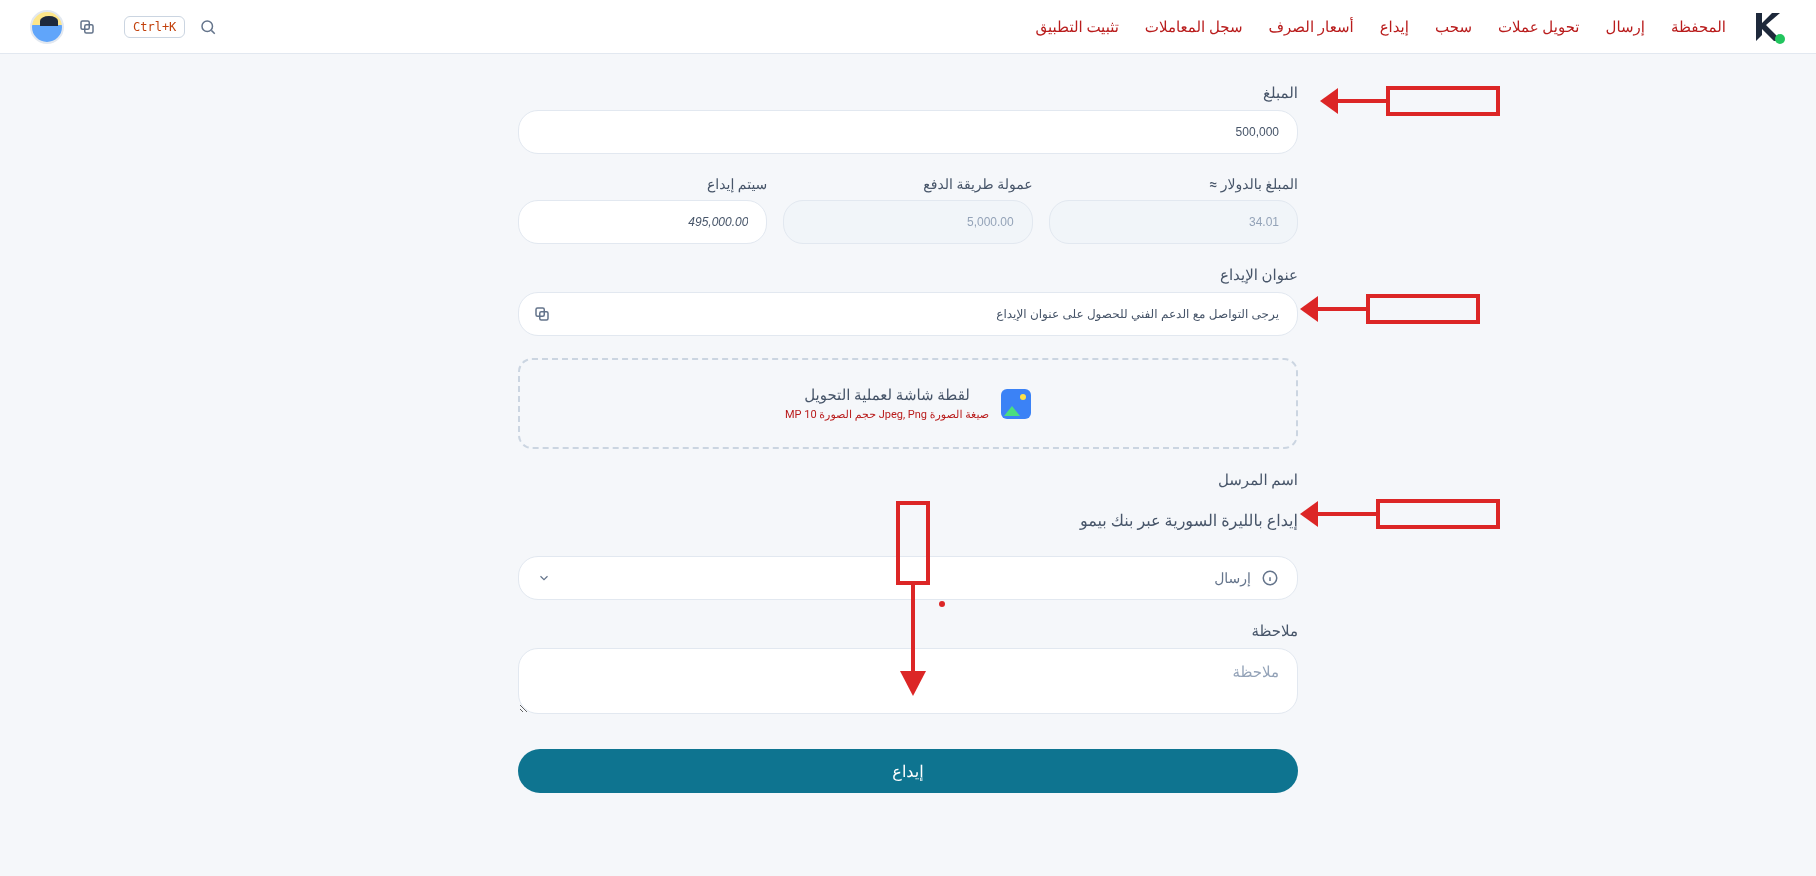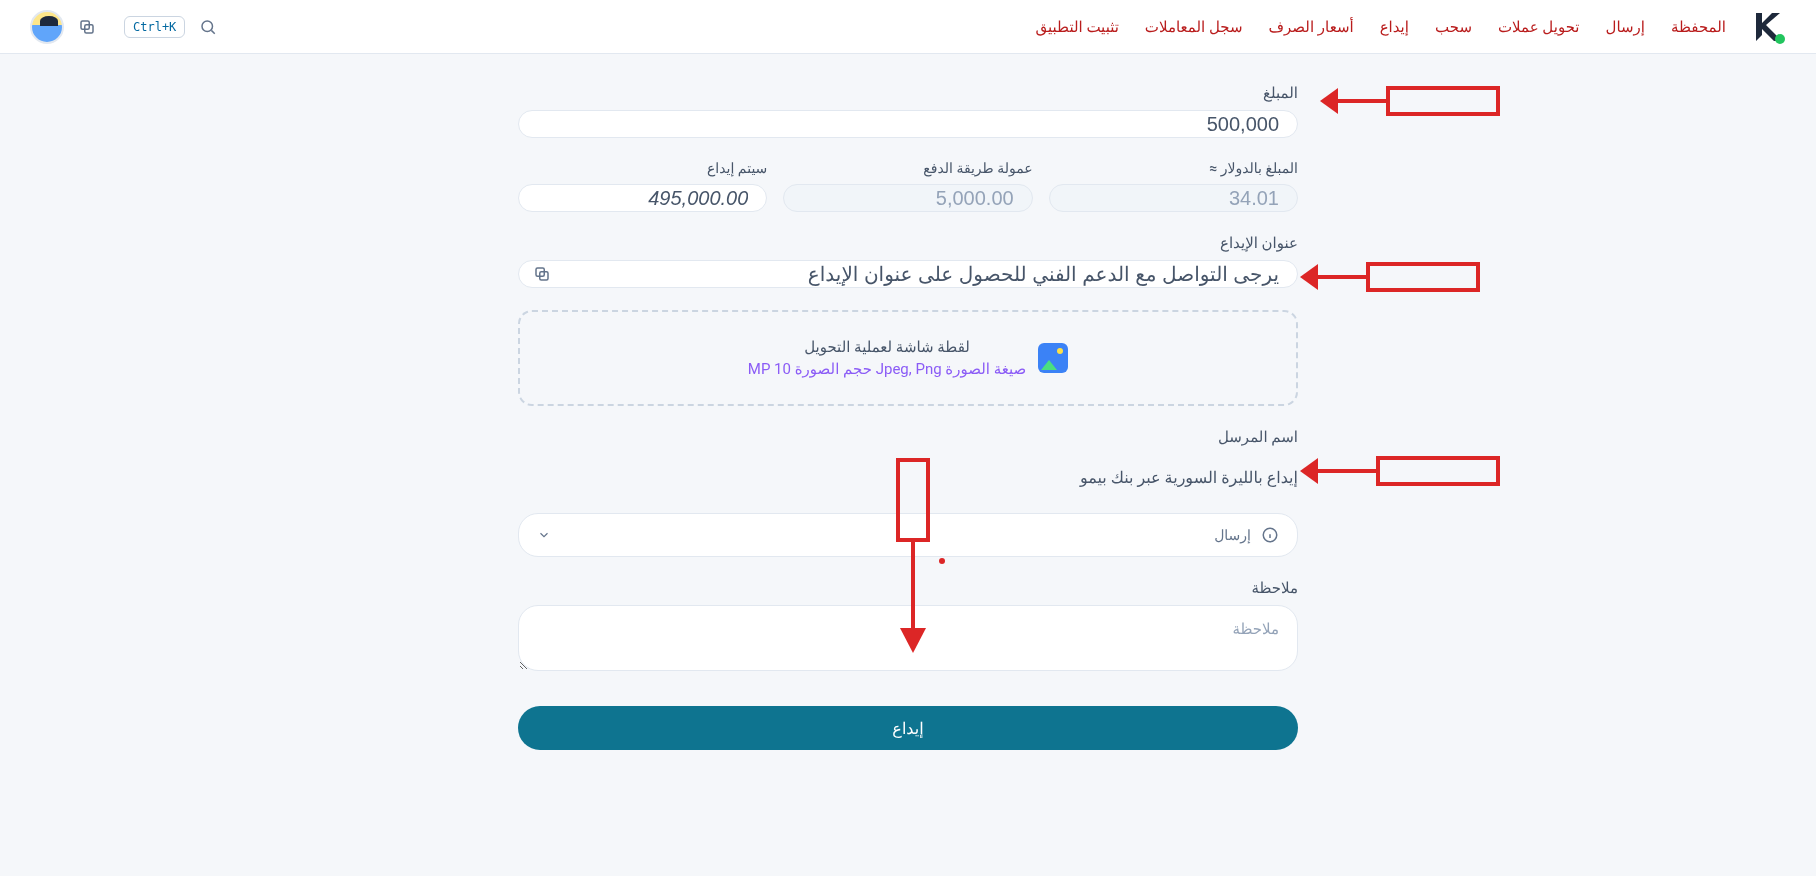--- a/index.html
+++ b/index.html
@@ -4,42 +4,42 @@
 <style>
 * { margin:0; padding:0; box-sizing:border-box; }
 body { font-family:-apple-system,BlinkMacSystemFont,"Segoe UI",Roboto,Arial,sans-serif; background:#f5f7fa; color:#334155; font-size:14px; }
 .header { background:#fff; border-bottom:1px solid #e2e8f0; height:54px; display:flex; align-items:center; padding:0 30px; gap:24px; }
 .logo { width:36px; height:36px; position:relative; flex-shrink:0; }
 .nav { display:flex; gap:26px; align-items:center; flex:1; }
 .nav a { color:#b91c1c; text-decoration:none; font-size:15px; cursor:pointer; font-weight:500; }
 .spacer { flex:1; }
 .header-tools { display:flex; align-items:center; gap:14px; }
 .search-ico { width:18px; height:18px; cursor:pointer; color:#64748b; }
-.kbd { border:1px solid #cbd5e1; border-radius:6px; padding:3px 8px; font-size:12px; color:#0369a1; font-family:monospace; }
+.kbd { border:1px solid #cbd5e1; border-radius:6px; padding:3px 8px; font-size:12px; color:#c2410c; font-family:monospace; }
 .copy-ico { width:18px; height:18px; cursor:pointer; color:#64748b; }
 .avatar { width:34px; height:34px; border-radius:50%; background:linear-gradient(#fde68a 0 45%,#60a5fa 45% 100%); border:2px solid #e2e8f0; position:relative; cursor:pointer; flex-shrink:0; }
 .avatar::before { content:""; position:absolute; top:4px; left:8px; width:18px; height:10px; background:#1e293b; border-radius:50% 50% 0 0; }
 .page { max-width:820px; margin:0 auto; padding:30px 20px 40px; position:relative; }
 .field { margin-bottom:22px; }
 .label { color:#475569; font-size:15px; margin-bottom:8px; display:block; text-align:right; font-weight:500; }
 .input-wrap { position:relative; }
-.input { width:100%; height:28px; border:1px solid #e2e8f0; border-radius:20px; padding:0 18px; background:#fff; font-size:20px; color:#475569; text-align:right; outline:none; }
+.input { width:100%; height:44px; border:1px solid #e2e8f0; border-radius:20px; padding:0 18px; background:#fff; font-size:12px; color:#475569; text-align:right; outline:none; }
 .input::placeholder { color:#94a3b8; }
 .input.readonly { background:#f1f5f9; color:#94a3b8; }
 .row3 { display:grid; grid-template-columns:1fr 1fr 1fr; gap:16px; }
 .row3 .col { display:flex; flex-direction:column; }
 .row3 .label { font-size:14px; }
 .copy-btn { position:absolute; left:12px; top:50%; transform:translateY(-50%); width:24px; height:24px; display:flex; align-items:center; justify-content:center; color:#64748b; cursor:pointer; }
 .upload { border:2px dashed #cbd5e1; border-radius:14px; padding:26px; display:flex; flex-direction:column; align-items:center; justify-content:center; text-align:center; cursor:pointer; margin-bottom:22px; }
 .upload .row { display:flex; align-items:center; gap:12px; }
 .upload-ico { width:30px; height:30px; background:#3b82f6; border-radius:6px; position:relative; flex-shrink:0; }
 .upload-ico::before { content:""; position:absolute; top:5px; right:5px; width:6px; height:6px; background:#fde047; border-radius:50%; }
 .upload-ico::after { content:""; position:absolute; bottom:3px; left:3px; width:0; height:0; border-left:8px solid transparent; border-right:8px solid transparent; border-bottom:10px solid #4ade80; }
 .upload h4 { color:#475569; font-size:15px; font-weight:500; margin-bottom:4px; }
-.upload p { color:#8b5cf6; font-size:15px;text-align:right; }
+.upload p { color:#b91c1c; font-size:11px;text-align:right; }
 .section-title { color:#475569; font-size:16px; margin-bottom:26px; font-weight:500; text-align:right; }
 .accordion { border:1px solid #e2e8f0; border-radius:20px; background:#fff; padding:12px 18px; display:flex; align-items:center; justify-content:space-between; cursor:pointer; margin-bottom:22px; position:relative; }
 .accordion .hdr { display:flex; align-items:center; gap:10px; color:#64748b; }
 .accordion .hdr svg { width:18px; height:18px; }
 .chev { width:14px; height:14px; color:#64748b; }
 .red-dot { position:absolute; width:6px; height:6px; background:#dc2626; border-radius:50%; left:54%; bottom:-8px; }
 .textarea { width:100%; min-height:64px; border:1px solid #e2e8f0; border-radius:20px; padding:14px 18px; background:#fff; font-size:15px; color:#475569; text-align:right; resize:vertical; outline:none; font-family:inherit; }
 .textarea::placeholder { color:#94a3b8; }
 .submit { width:100%; height:44px; background:#0e7490; color:#fff; border:none; border-radius:22px; font-size:16px; cursor:pointer; margin-top:10px; }
 .arrow-annot { position:absolute; pointer-events:none; }

